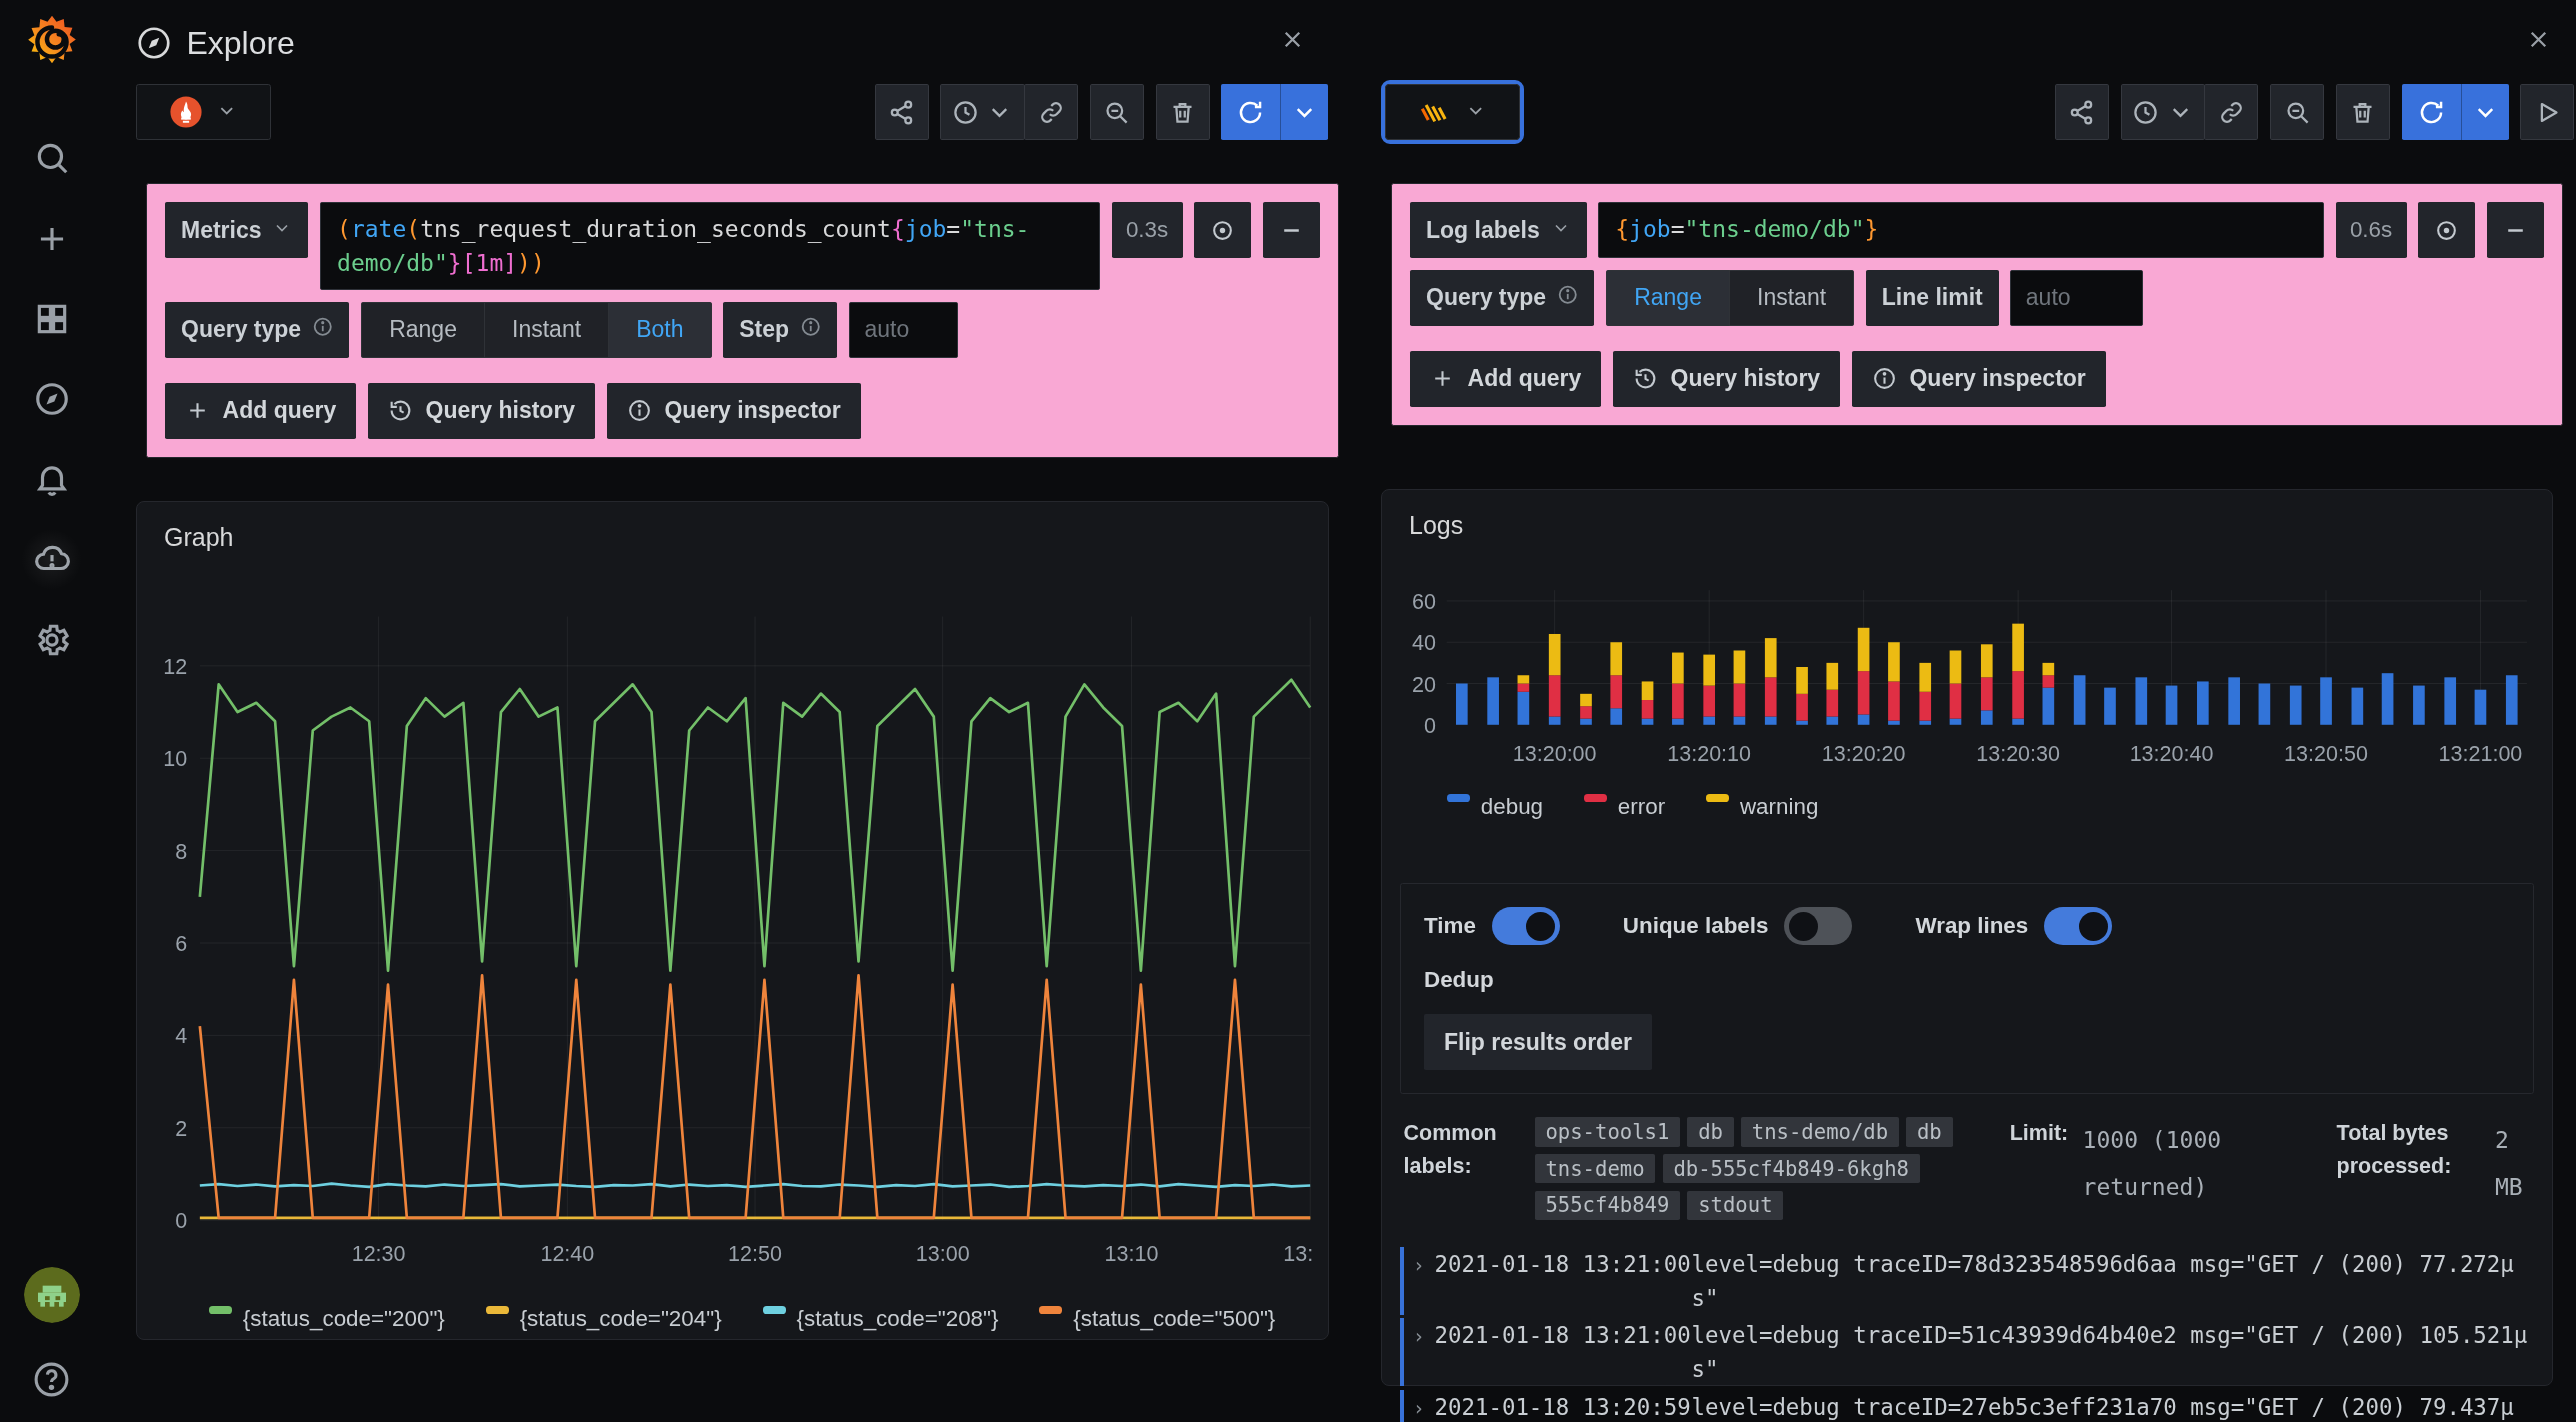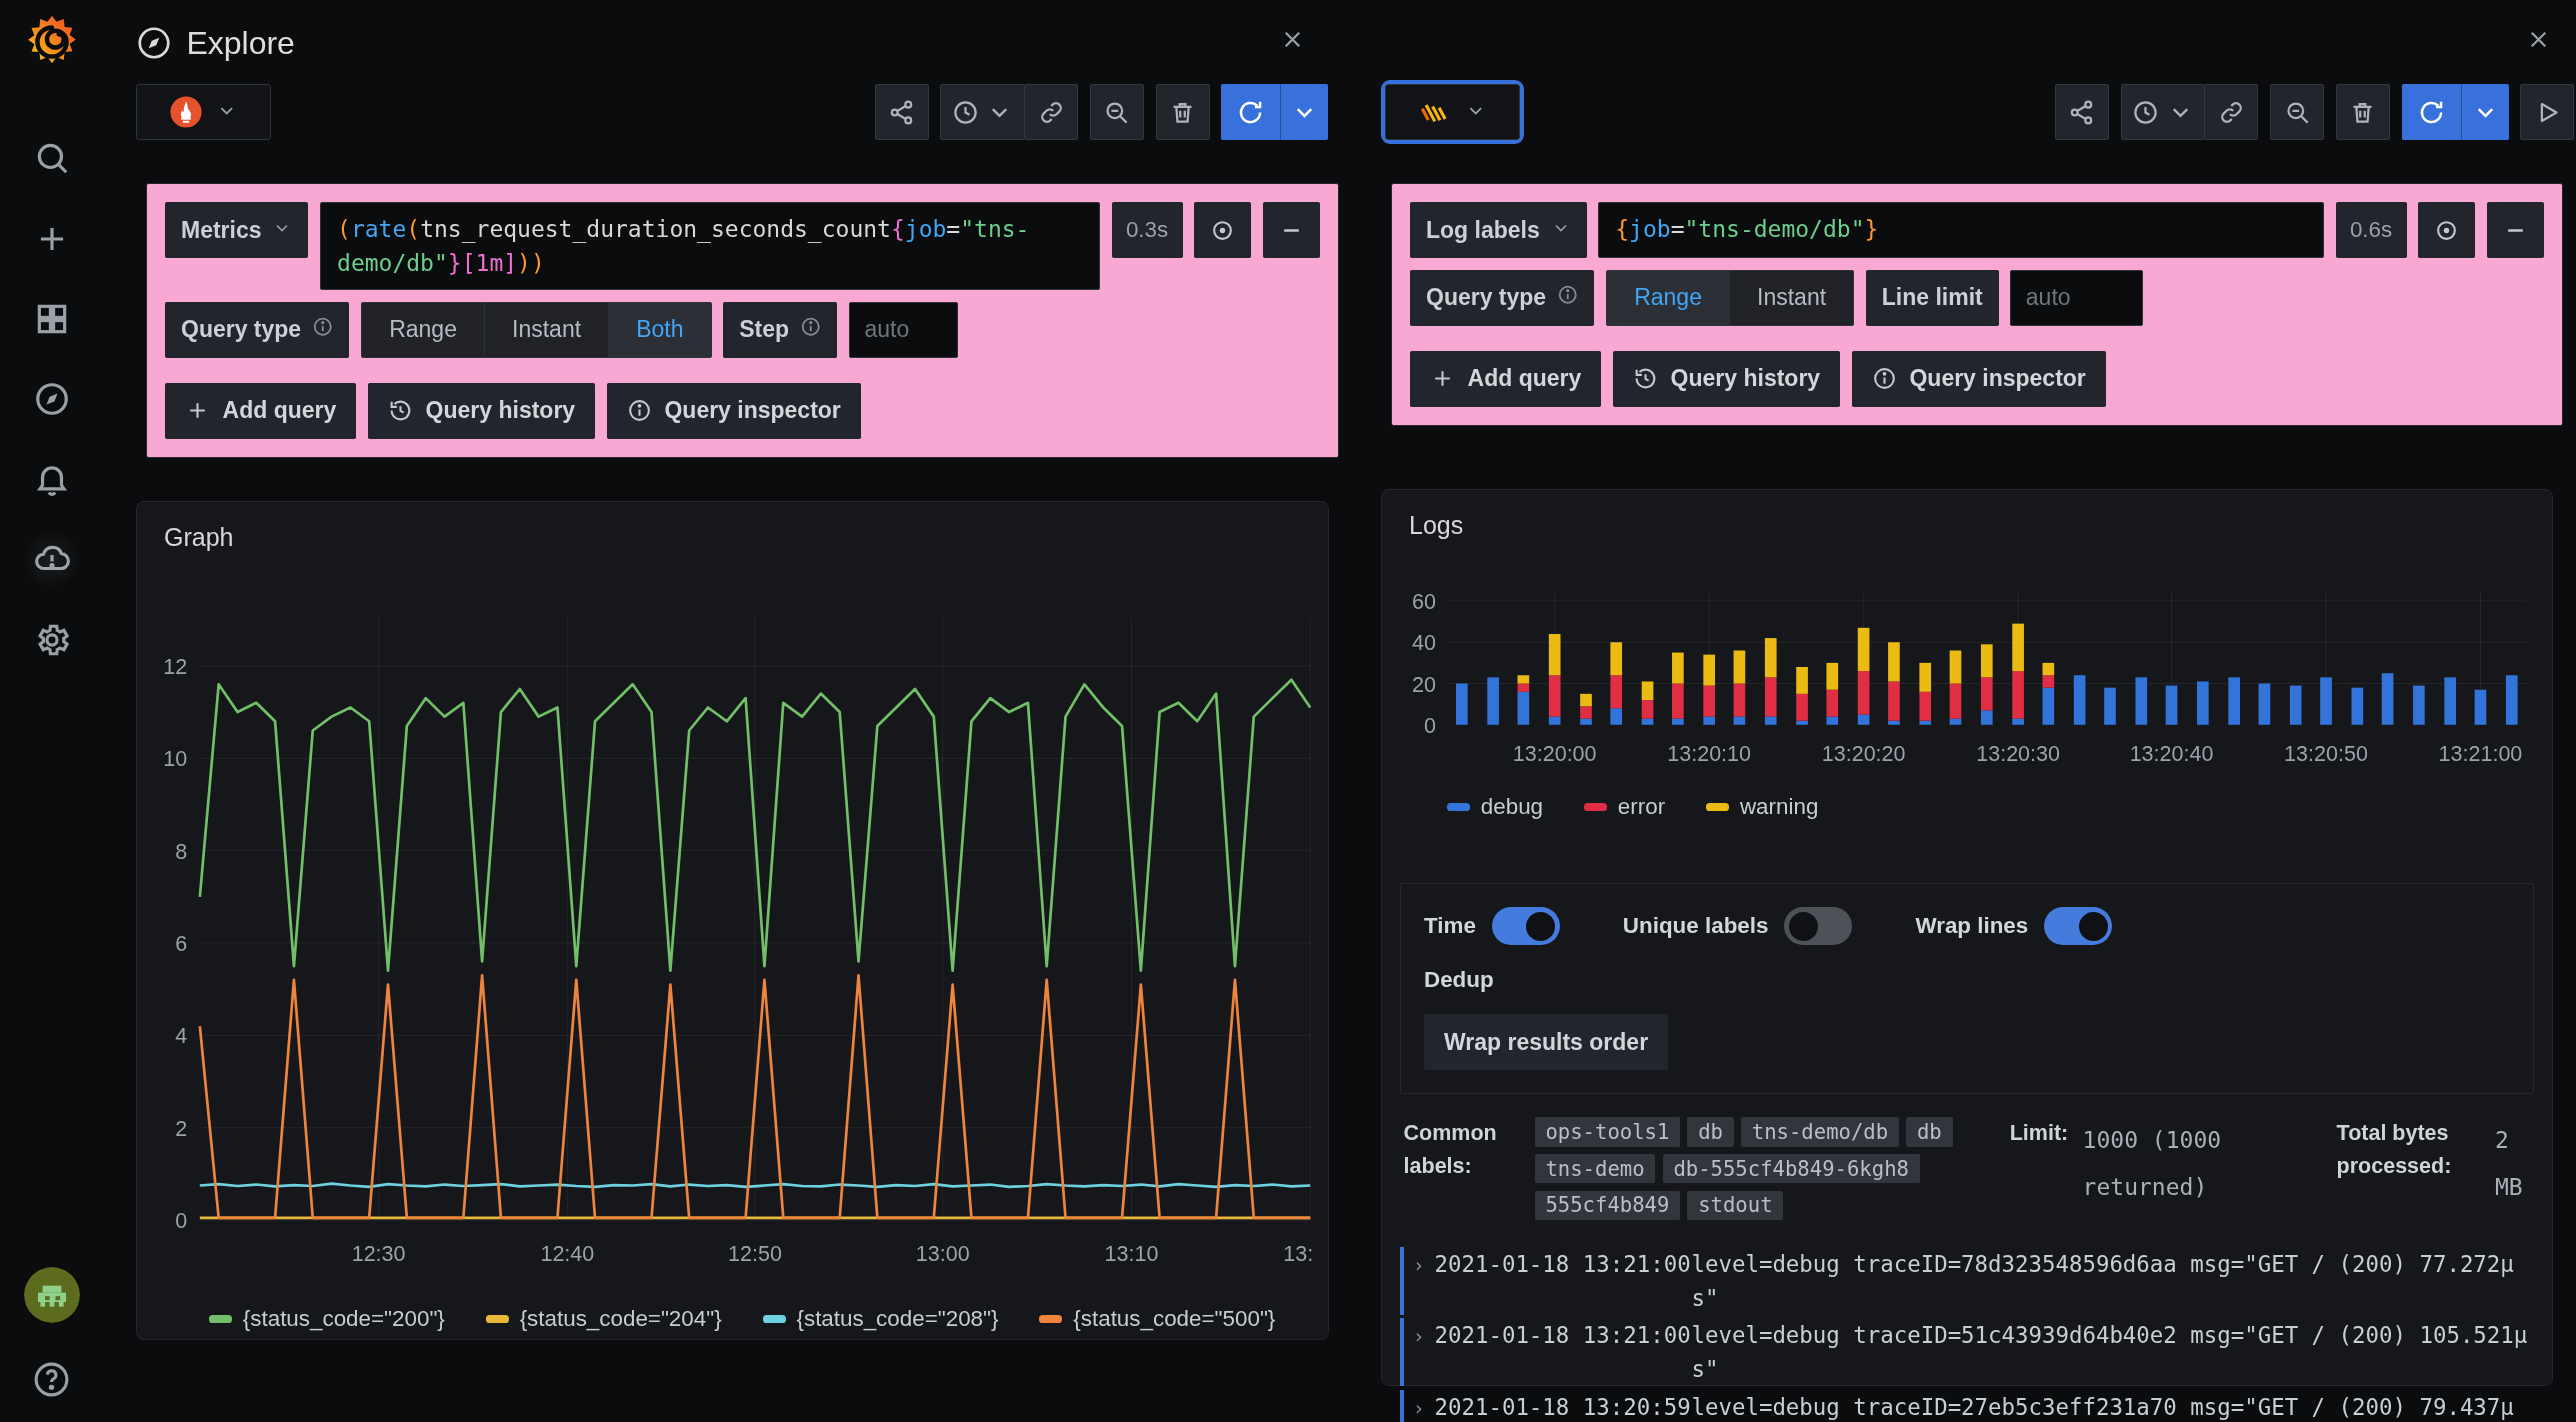--- a/index.html
+++ b/index.html
@@ -70,21 +70,21 @@
   .actions { margin-top:25px; display:flex; gap:11.7px; }
   .action-btn { height:56px; background:#22252b; border-radius:1.8px; display:flex; align-items:center; gap:12.6px; padding:0 20px; font-size:23px; font-weight:600; color:#d3d7db; cursor:pointer; }
   .action-btn svg { width:25px; height:25px; color:#c3c9cf; }
 
   
   .panel { margin-top:43px; background:#15171b; border:0.9px solid #25272d; border-radius:8px; padding:21.5px 18px; }
   .graph-panel { width:1193px; height:839px; }
   .logs-panel { margin-top:63px; width:1172px; height:897px; }
   .panel-title { font-size:25px; font-weight:500; color:#d8d9da; padding-left:9px; }
   .chart-legend { display:flex; gap:41px; margin-top:12.6px; padding-left:54px; }
-  .legend-item { display:flex; align-items:center; gap:10.8px; font-size:22.4px; color:#c8cdd2; cursor:pointer; }
+  .legend-item { display:flex; gap:10.8px; font-size:22.4px; color:#c8cdd2; cursor:pointer; }
   .legend-mark { width:23px; height:8px; border-radius:3.6px; }
   #graph-svg { margin-top:41px; display:block; }
   #hist-svg { margin-top:25px; display:block; }
   .axis-label { font-size:24px; fill:#9aa2ab; font-family:"Liberation Sans", sans-serif; }
 
   
   .controls { margin-top:63px; border:0.9px solid #26282e; border-radius:2.7px; padding:23px; }
   .toggles-row { display:flex; align-items:center; }
   .toggle-label { font-size:22.4px; font-weight:700; color:#d3d7db; margin-right:16px; }
   .switch { width:68px; height:38px; border-radius:19px; position:relative; margin-right:63px; cursor:pointer; }
@@ -686,21 +686,21 @@
             <div class="switch on"></div>
             <span class="toggle-label">Unique labels</span>
             <div class="switch off"></div>
             <span class="toggle-label">Wrap lines</span>
             <div class="switch on"></div>
           </div>
         <div class="dedup-row">
           <span class="dedup-label">Dedup</span>
         </div>
         <div class="flip-row">
-          <div class="action-btn" style="display:inline-flex">Wrap results order</div>
+          <div class="action-btn" style="display:inline-flex">Flip results order</div>
         </div>
       </div>
 
       <div class="meta">
         <div class="meta-label">Common labels:</div>
         <div class="badges" id="badges">
             <span class="badge">ops-tools1</span>
             <span class="badge">db</span>
             <span class="badge">tns-demo/db</span>
             <span class="badge">db</span>

